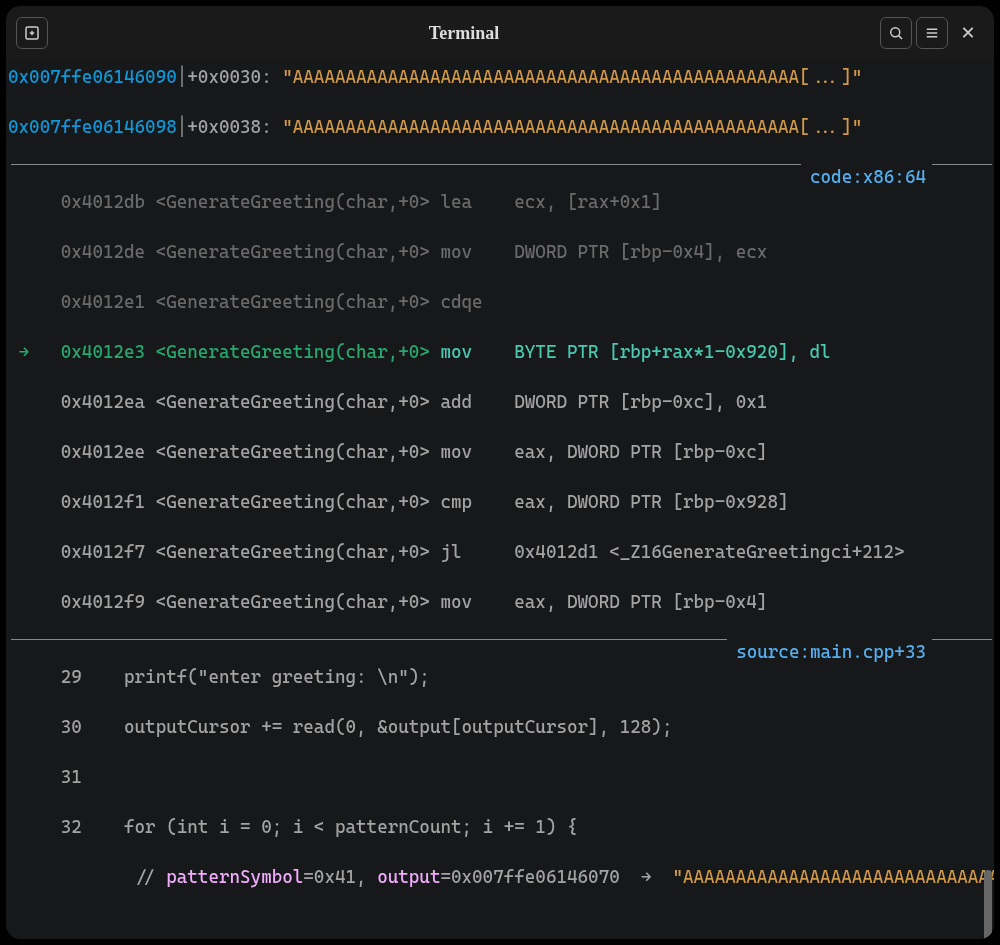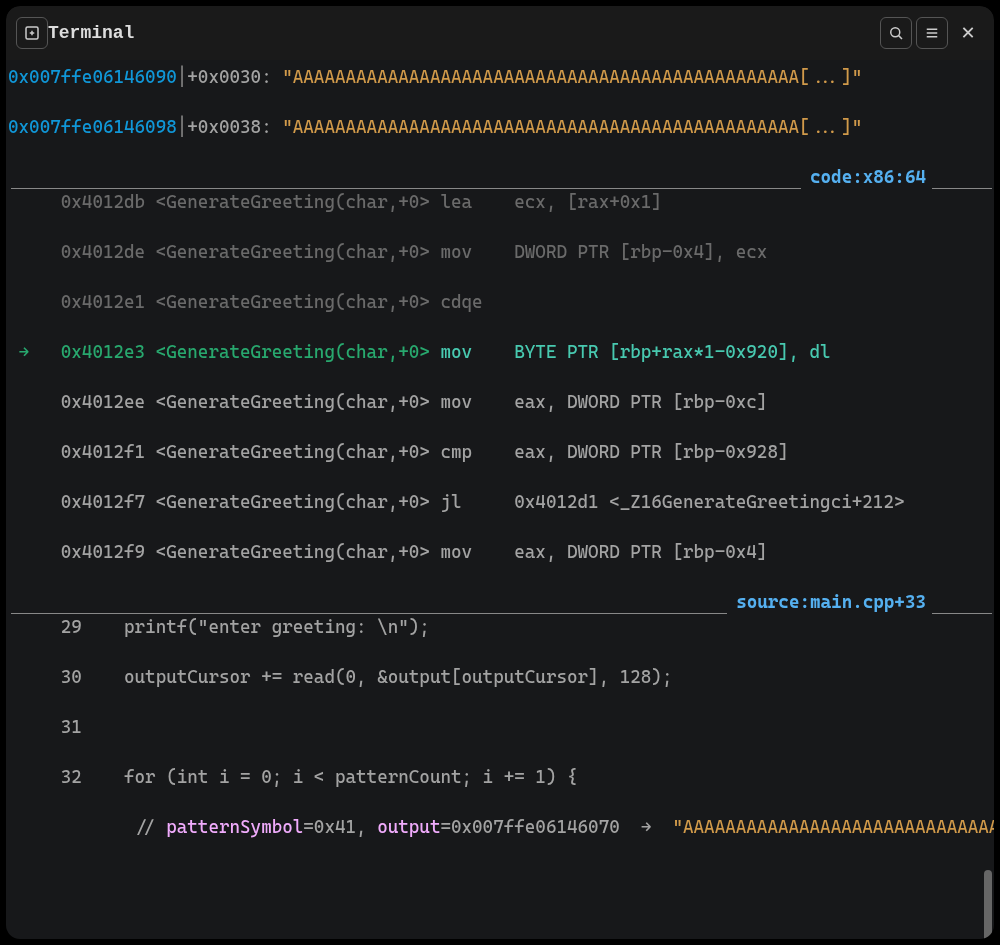--- a/index.html
+++ b/index.html
@@ -26,21 +26,21 @@
     background: #1a1a1a;
     height: 54px;
     display: flex;
     align-items: center;
     justify-content: space-between;
     padding: 0 10px;
     border-top-left-radius: 14px;
     border-top-right-radius: 14px;
   }
   .title-left, .title-right { display: flex; align-items: center; gap: 4px; }
-  .title-center { flex: 1; font-weight: 600; color: #ddd; font-family: Liberation Mono, monospace; font-size: 18px; }
+  .title-center { flex: 1; text-align: center; font-weight: 600; color: #ddd; font-family: Liberation Serif, serif; font-size: 18px; }
   .tb-btn {
     width: 32px; height: 32px;
     border-radius: 6px;
     display: flex; align-items: center; justify-content: center;
     color: #ccc;
     border: 1px solid transparent;
   }
   .tb-btn.boxed { border: 1px solid #555; }
   .tb-btn svg { width: 18px; height: 18px; stroke: #ccc; stroke-width: 2; fill: none; }
   .tb-close { font-size: 18px; color: #ccc; font-family: sans-serif; }
@@ -65,21 +65,21 @@
   .sep { color: #777; }
   .addr-box { color: #1097d8; }
   .g1 { color: #a3a3a3; }
   .dim { color: #6a6a6a; }
   .orange { color: #d19a4a; }
   .pink { color: #f0abfc; }
   .arrow { color: #28a86e; }
   .hl-addr { color: #28a86e; }
   .hl-instr { color: #48c9b0; }
   .hl-op { color: #48c9b0; }
-  .rule-right { display: flex; align-items: flex-end; font-weight: bold; }
+  .rule-right { display: flex; align-items: flex-start; }
   .rule-right .dash { flex: 1; border-top: 1px solid #888; margin: 0 3px; height:0; }
   .rule-right .label { color: #55b0f0; padding: 0 6px; }
   .rule-right .tail { width: 60px; border-top: 1px solid #888; height:0; }
 </style>
 </head>
 <body>
 
 <div class="window">
 
   <div class="titlebar">
@@ -116,20 +116,21 @@
 </pre>
 <div class="rule-right">
         <span class="dash"></span>
         <span class="label">code:x86:64</span>
         <span class="tail"></span>
       </div>
 <pre><span class="ln dim">     <span>0x4012db</span> <span>&lt;GenerateGreeting(char,+0&gt;</span> <span>lea</span>    <span>ecx, [rax+0x1]</span></span>
 <span class="ln dim">     <span>0x4012de</span> <span>&lt;GenerateGreeting(char,+0&gt;</span> <span>mov</span>    <span>DWORD PTR [rbp-0x4], ecx</span></span>
 <span class="ln dim">     <span>0x4012e1</span> <span>&lt;GenerateGreeting(char,+0&gt;</span> <span>cdqe</span></span>
 <span class="ln"> <span class="arrow">→</span>   <span class="hl-addr">0x4012e3</span> <span class="hl-addr">&lt;GenerateGreeting(char,+0&gt;</span> <span class="hl-instr">mov</span>    <span class="hl-op">BYTE PTR [rbp+rax*1-0x920], dl</span></span>
+<span class="ln g1">     <span>0x4012ea</span> <span>&lt;GenerateGreeting(char,+0&gt;</span> <span>add</span>    <span>DWORD PTR [rbp-0xc], 0x1</span></span>
 <span class="ln g1">     <span>0x4012ee</span> <span>&lt;GenerateGreeting(char,+0&gt;</span> <span>mov</span>    <span>eax, DWORD PTR [rbp-0xc]</span></span>
 <span class="ln g1">     <span>0x4012f1</span> <span>&lt;GenerateGreeting(char,+0&gt;</span> <span>cmp</span>    <span>eax, DWORD PTR [rbp-0x928]</span></span>
 <span class="ln g1">     <span>0x4012f7</span> <span>&lt;GenerateGreeting(char,+0&gt;</span> <span>jl</span>     <span>0x4012d1 &lt;_Z16GenerateGreetingci+212&gt;</span></span>
 <span class="ln g1">     <span>0x4012f9</span> <span>&lt;GenerateGreeting(char,+0&gt;</span> <span>mov</span>    <span>eax, DWORD PTR [rbp-0x4]</span></span>
 </pre>
 <div class="rule-right">
         <span class="dash"></span>
         <span class="label">source:main.cpp+33</span>
         <span class="tail"></span>
       </div>

